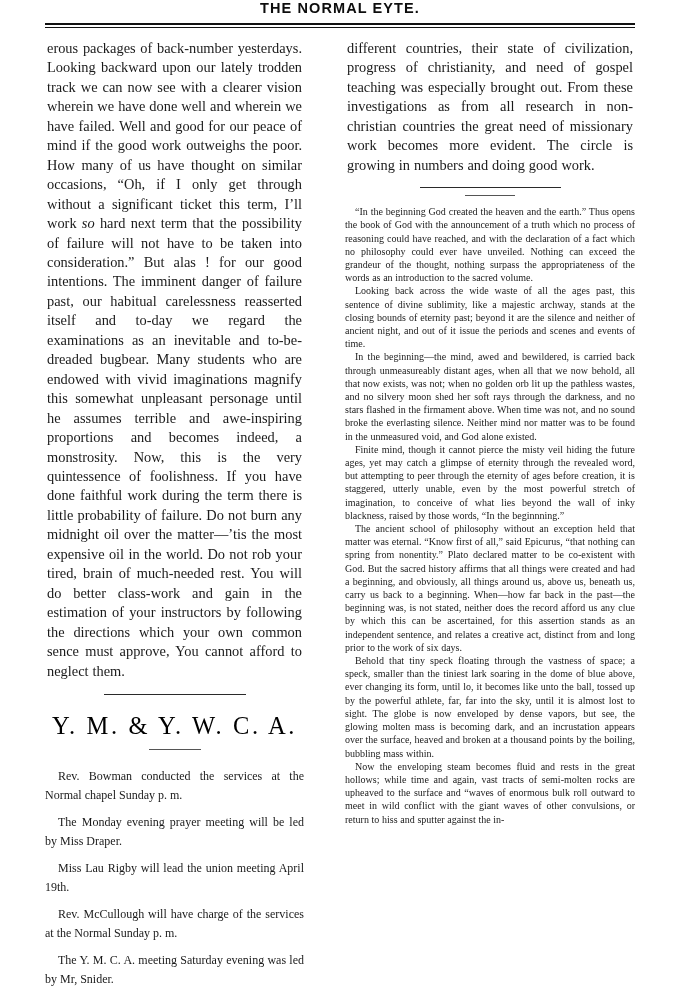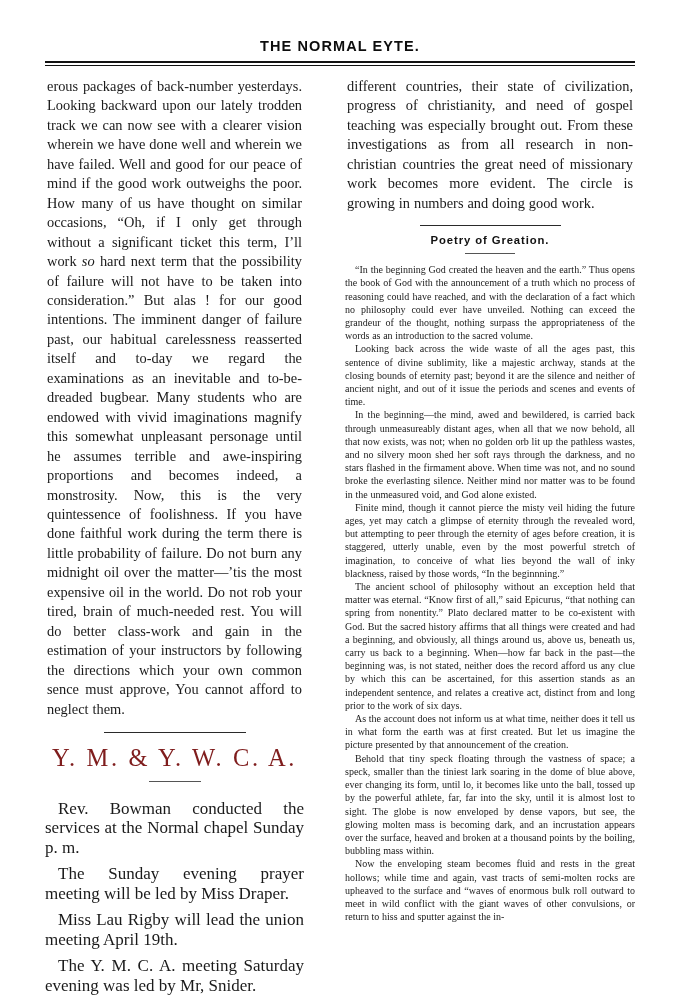--- a/index.html
+++ b/index.html
@@ -25,21 +25,20 @@
   }
 
   
   .masthead {
     text-align: center;
     font-family: "Liberation Sans", "DejaVu Sans", sans-serif;
     font-weight: bold;
     font-size: 14.5px;
     letter-spacing: 1.1px;
     color: #0d0d0d;
-    padding-top: 38px;
   }
 
   .masthead-rule {
     margin: 7px 45px 0 45px;
     border-top: 2.2px solid #111;
     border-bottom: 1px solid #111;
     height: 2px;
     box-sizing: content-box;
   }
 
@@ -85,39 +84,39 @@
     margin: 13px auto 0 auto;
     border-top: 1.3px solid #2a2a2a;
   }
 
   .display-head {
     text-align: center;
     font-family: "Liberation Serif", "DejaVu Serif", serif;
     font-size: 24.5px;
     font-weight: normal;
     letter-spacing: 2.6px;
-    color: #7f1d1d;
-    margin: 11px 0 0 0;
+    color: #000000;
+    margin: 17px 0 0 0;
     white-space: nowrap;
   }
 
   .rule-short-bot {
     width: 52px;
     margin: 9px auto 0 auto;
     border-top: 1.3px solid #555;
   }
 
   .news-list {
     margin-top: 10px;
   }
 
   .news-list p {
     margin: 0 0 0 0;
     padding-top: 7px;
-    font-size: 17px;
+    font-size: 12px;
     line-height: 19.45px;
     text-align: justify;
     text-indent: 13px;
   }
 
   
   .sub-rule-top {
     width: 141px;
     margin: 12px auto 0 auto;
     border-top: 1.2px solid #2a2a2a;
@@ -167,46 +166,44 @@
       <div class="body-lg">
         <p><span>erous packages of back-number yesterdays. Looking backward upon our lately trodden track we can now see with a clearer vision wherein we have done well and wherein we have failed. Well and good for our peace of mind if the good work outweighs the poor. How many of us have thought on similar occasions, “Oh, if I only get through without a significant ticket this term, I’ll work </span><i>so</i><span> hard next term that the possibility of failure will not have to be taken into consideration.” But alas ! for our good intentions. The imminent danger of failure past, our habitual carelessness reasserted itself and to-day we regard the examinations as an inevitable and to-be-dreaded bugbear. Many students who are endowed with vivid imaginations magnify this somewhat unpleasant personage until he assumes terrible and awe-inspiring proportions and becomes indeed, a monstrosity. Now, this is the very quintessence of foolishness. If you have done faithful work during the term there is little probability of failure. Do not burn any midnight oil over the matter—’tis the most expensive oil in the world. Do not rob your tired, brain of much-needed rest. You will do better class-work and gain in the estimation of your instructors by following the directions which your own common sence must approve, You cannot afford to neglect them.</span></p>
       </div>
 
       <div class="rule-short-top"></div>
       <div class="display-head">Y. M. &amp; Y. W. C. A.</div>
       <div class="rule-short-bot"></div>
 
       <div class="news-list">
         <p>Rev. Bowman conducted the services at the Normal chapel Sunday p. m.</p>
-        <p>The Sunday evening prayer meeting will be led by Miss Draper.</p>
+        <p>The Monday evening prayer meeting will be led by Miss Draper.</p>
         <p>Miss Lau Rigby will lead the union meeting April 19th.</p>
+        <p>Rev. McCullough will have charge of the services at the Normal Sunday p. m.</p>
         <p>The Y. M. C. A. meeting Saturday evening was led by Mr, Snider.</p>
-        <p>Rev. McCullough will have charge of the services at the Normal Sunday p. m.</p>
 
       </div>
 
     </div>
 
     <div class="col col-right">
 
       <div class="body-lg">
         <p>different countries, their state of civilization, progress of christianity, and need of gospel teaching was especially brought out. From these investigations as from all research in non-christian countries the great need of missionary work becomes more evident. The circle is growing in numbers and doing good work.</p>
       </div>
 
       <div class="sub-rule-top"></div>
-      <div class="sub-head">Poetry of Greation.</div>
       <div class="sub-rule-bot"></div>
 
       <div class="body-sm">
         <p>“In the beginning God created the heaven and the earth.” Thus opens the book of God with the announcement of a truth which no process of reasoning could have reached, and with the declaration of a fact which no philosophy could ever have unveiled. Nothing can exceed the grandeur of the thought, nothing surpass the appropriateness of the words as an introduction to the sacred volume.</p>
         <p>Looking back across the wide waste of all the ages past, this sentence of divine sublimity, like a majestic archway, stands at the closing bounds of eternity past; beyond it are the silence and neither of ancient night, and out of it issue the periods and scenes and events of time.</p>
         <p>In the beginning—the mind, awed and bewildered, is carried back through unmeasureably distant ages, when all that we now behold, all that now exists, was not; when no golden orb lit up the pathless wastes, and no silvery moon shed her soft rays through the darkness, and no stars flashed in the firmament above. When time was not, and no sound broke the everlasting silence. Neither mind nor matter was to be found in the unmeasured void, and God alone existed.</p>
         <p>Finite mind, though it cannot pierce the misty veil hiding the future ages, yet may catch a glimpse of eternity through the revealed word, but attempting to peer through the eternity of ages before creation, it is staggered, utterly unable, even by the most powerful stretch of imagination, to conceive of what lies beyond the wall of inky blackness, raised by those words, “In the beginnning.”</p>
         <p>The ancient school of philosophy without an exception held that matter was eternal. “Know first of all,” said Epicurus, “that nothing can spring from nonentity.” Plato declared matter to be co-existent with God. But the sacred history affirms that all things were created and had a beginning, and obviously, all things around us, above us, beneath us, carry us back to a beginning. When—how far back in the past—the beginning was, is not stated, neither does the record afford us any clue by which this can be ascertained, for this assertion stands as an independent sentence, and relates a creative act, distinct from and long prior to the work of six days.</p>
-        <p>As the account does not inform us at what time, neither does it tell us in what form the earth was at first created. But let us imagine the picture presented by that announcement of the creation.</p>
         <p>Behold that tiny speck floating through the vastness of space; a speck, smaller than the tiniest lark soaring in the dome of blue above, ever changing its form, until lo, it becomes like unto the ball, tossed up by the powerful athlete, far, far into the sky, until it is almost lost to sight. The globe is now enveloped by dense vapors, but see, the glowing molten mass is becoming dark, and an incrustation appears over the surface, heaved and broken at a thousand points by the boiling, bubbling mass within.</p>
         <p>Now the enveloping steam becomes fluid and rests in the great hollows; while time and again, vast tracts of semi-molten rocks are upheaved to the surface and “waves of enormous bulk roll outward to meet in wild conflict with the giant waves of other convulsions, or return to hiss and sputter against the in-</p>
       </div>
 
     </div>
 
   </div>
 
 </div>
 

